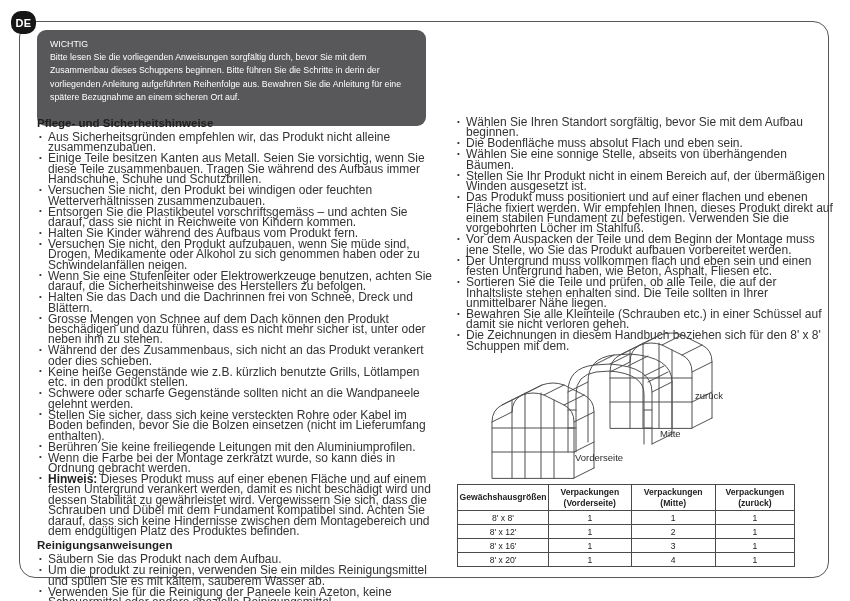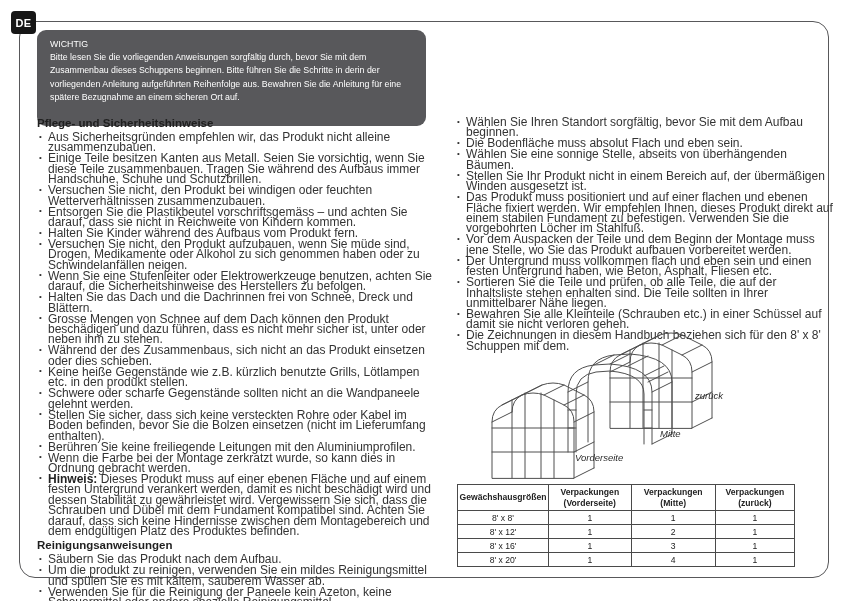--- a/index.html
+++ b/index.html
@@ -9,21 +9,21 @@
     font-family:"Liberation Sans", sans-serif; color:#2e2e2e;
     -webkit-font-smoothing:antialiased;
   }
   .frame {
     position:absolute; left:19px; top:21px; width:810px; height:557px;
     border:1.5px solid var(--frame_line,#58585a); border-radius:16px;
     background:transparent;
   }
   .de-tag {
     position:absolute; left:11px; top:11px; width:25px; height:23px;
-    background:var(--tag_bg,#161616); color:#fff; border-radius:4px;
+    background:var(--tag_bg,#161616); color:#fff; border-radius:10px;
     font-size:11px; font-weight:bold; display:flex; align-items:center; justify-content:center;
     z-index:3; letter-spacing:.3px;
   }
   .wichtig {
     position:absolute; left:37px; top:30px; width:389px; height:96px;
     background:var(--notice_bg,#58585b); border-radius:9px; color:#fff;
     padding:8px 13px 6px 13px; font-size:8.8px; line-height:13.2px;
   }
   .wichtig .t { margin-bottom:0px; }
   h2.section {
@@ -34,21 +34,21 @@
   .col.left  { left:37px;  width:403px; }
   .col.right { left:455px; width:380px; }
   ul.blist { list-style:none; font-size:12px; line-height:10.4px; color:#333; margin:0 0 3px 0; }
   ul.blist li { position:relative; padding-left:11px; margin-bottom:.6px; }
   ul.blist li::before { content:"•"; position:absolute; left:2px; top:-0.5px; font-size:8px; color:#333; }
   ul.blist li b { font-weight:bold; color:#222; }
   .tool-wrap { margin-top:3px; margin-left:2px; }
   svg { display:block; }
   .diagram { position:absolute; left:470px; top:330px; width:300px; height:150px; }
   .diagram .lbl {
-    position:absolute; font-size:9.5px; color:#2e2e2e; white-space:nowrap;font-style:italic;
+    position:absolute; font-size:9.5px; color:#2e2e2e; white-space:nowrap;
   }
   .lbl.back  { left:225px; top:60px; }
   .lbl.mid   { left:190px; top:98px; }
   .lbl.front { left:105px; top:122px; }
   table.sizes {
     position:absolute; left:457px; top:484px; width:338px;
     border-collapse:collapse; font-size:8.6px; color:#222; table-layout:fixed;
   }
   table.sizes th, table.sizes td {
     border:1.3px solid var(--table_line,#4a4a4a); text-align:center; vertical-align:middle;
@@ -74,21 +74,21 @@
   <ul class="blist">
     <li>Aus Sicherheitsgründen empfehlen wir, das Produkt nicht alleine zusammenzubauen.</li>
     <li>Einige Teile besitzen Kanten aus Metall. Seien Sie vorsichtig, wenn Sie diese Teile zusammenbauen. Tragen Sie während des Aufbaus immer Handschuhe, Schuhe und Schutzbrillen.</li>
     <li>Versuchen Sie nicht, den Produkt bei windigen oder feuchten Wetterverhältnissen zusammenzubauen.</li>
     <li>Entsorgen Sie die Plastikbeutel vorschriftsgemäss – und achten Sie darauf, dass sie nicht in Reichweite von Kindern kommen.</li>
     <li>Halten Sie Kinder während des Aufbaus vom Produkt fern.</li>
     <li>Versuchen Sie nicht, den Produkt aufzubauen, wenn Sie müde sind, Drogen, Medikamente oder Alkohol zu sich genommen haben oder zu Schwindelanfällen neigen.</li>
     <li>Wenn Sie eine Stufenleiter oder Elektrowerkzeuge benutzen, achten Sie darauf, die Sicherheitshinweise des Herstellers zu befolgen.</li>
     <li>Halten Sie das Dach und die Dachrinnen frei von Schnee, Dreck und Blättern.</li>
     <li>Grosse Mengen von Schnee auf dem Dach können den Produkt beschädigen und dazu führen, dass es nicht mehr sicher ist, unter oder neben ihm zu stehen.</li>
-    <li>Während der des Zusammenbaus, sich nicht an das Produkt einsetzen oder dies schieben.</li>
+    <li>Während der des Zusammenbaus, sich nicht an das Produkt verankert oder dies schieben.</li>
     <li>Keine heiße Gegenstände wie z.B. kürzlich benutzte Grills, Lötlampen etc. in den produkt stellen.</li>
     <li>Schwere oder scharfe Gegenstände sollten nicht an die Wandpaneele gelehnt werden.</li>
     <li>Stellen Sie sicher, dass sich keine versteckten Rohre oder Kabel im Boden befinden, bevor Sie die Bolzen einsetzen (nicht im Lieferumfang enthalten).</li>
     <li>Berühren Sie keine freiliegende Leitungen mit den Aluminiumprofilen.</li>
     <li>Wenn die Farbe bei der Montage zerkratzt wurde, so kann dies in Ordnung gebracht werden.</li>
     <li><b>Hinweis:</b> <span>Dieses Produkt muss auf einer ebenen Fläche und auf einem festen Untergrund verankert werden, damit es nicht beschädigt wird und dessen Stabilität zu gewährleistet wird. Vergewissern Sie sich, dass die Schrauben und Dübel mit dem Fundament kompatibel sind. Achten Sie darauf, dass sich keine Hindernisse zwischen dem Montagebereich und dem endgültigen Platz des Produktes befinden.</span></li>
   </ul>
   <h2 class="section">Reinigungsanweisungen</h2>
   <ul class="blist">
     <li>Säubern Sie das Produkt nach dem Aufbau.</li>

